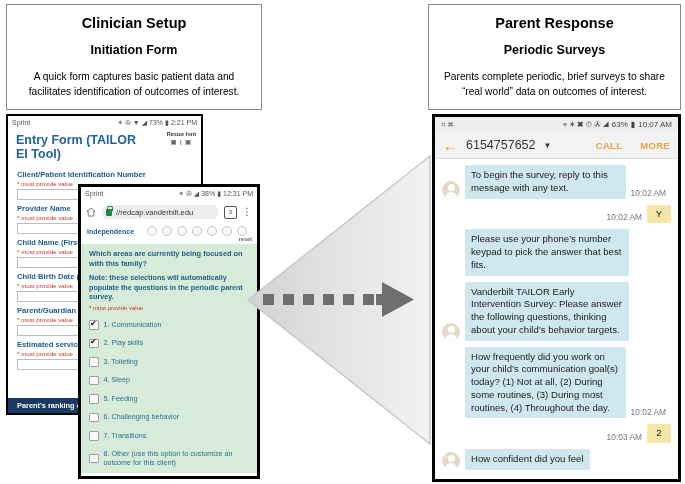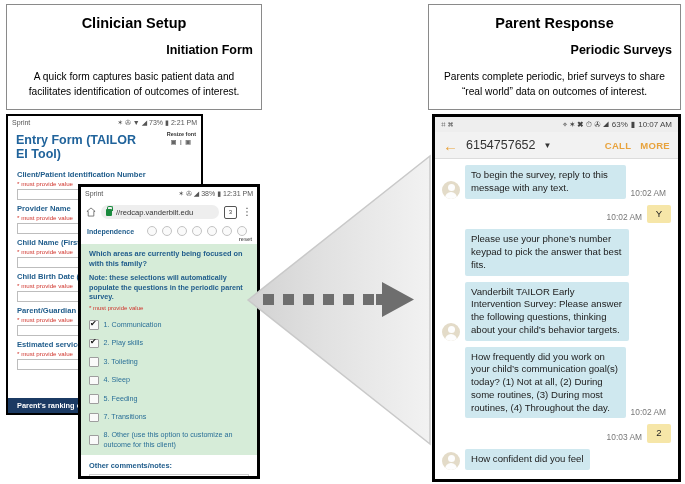--- a/index.html
+++ b/index.html
@@ -3,21 +3,21 @@
 <meta charset="utf-8">
 <style>
   html,body{margin:0;padding:0;background:#ffffff;}
   body{width:685px;height:484px;position:relative;overflow:hidden;
        font-family:"Liberation Sans",sans-serif;color:#000;}
 
   
   .caption-box{position:absolute;border:1px solid #8a8a8a;background:#fff;
                box-sizing:border-box;text-align:center;padding:6px 8px;}
   .cap-title{font-weight:bold;font-size:14.5px;line-height:1.3;margin:3px 0 0;}
-  .cap-sub{font-weight:bold;font-size:12.5px;line-height:1.3;margin:9px 0 12px;text-align:right;}
+  .cap-sub{font-weight:bold;font-size:12.5px;line-height:1.3;margin:9px 0 12px;}
   .cap-body{font-size:10.2px;line-height:1.45;margin:9px 2px 0;}
 
   #caption-left{left:6px;top:4px;width:256px;height:106px;}
   #caption-right{left:428px;top:4px;width:253px;height:106px;}
 
   
   .phone{position:absolute;background:#fff;box-sizing:border-box;overflow:hidden;}
   .phone-thick{border:3px solid #000;}
 
   
@@ -83,21 +83,21 @@
   
   #phone-sms{left:432px;top:114px;width:249px;height:368px;background:#e8e8e8;}
   .sms-status{height:15px;background:#eeeeee;display:flex;align-items:center;
               padding:0 6px;font-size:8px;color:#444;box-sizing:border-box;}
   .sms-status .sb-right{margin-left:auto;display:flex;align-items:center;gap:3px;white-space:nowrap;}
   .sms-header{height:27px;background:#f2f2f2;display:flex;align-items:center;
               padding:0 8px;box-sizing:border-box;gap:8px;border-bottom:1px solid #dcdcdc;}
   .back-arrow{color:#e8a33d;font-size:15px;line-height:1;flex:0 0 auto;}
   .sms-number{font-size:12.5px;color:#333;flex:0 0 auto;}
   .caret-down{font-size:8px;color:#333;flex:0 0 auto;}
-  .sms-actions{margin-left:auto;display:flex;gap:9px;}
+  .sms-actions{margin-left:auto;display:flex;gap:18px;}
   .sms-action{color:#e8a33d;font-size:9.5px;font-weight:bold;letter-spacing:.3px;}
   .thread{background:#ffffff;padding:6px 7px 0;height:326px;box-sizing:border-box;
           overflow:hidden;position:relative;}
   .row{display:flex;align-items:flex-end;margin-bottom:6px;}
   .row.out{justify-content:flex-end;}
   .avatar{width:18px;height:18px;border-radius:50%;background:#e3dbc8;flex:0 0 auto;
           margin-right:5px;position:relative;overflow:hidden;}
   .avatar:before{content:"";position:absolute;left:5.5px;top:3px;width:7px;height:7px;
                  border-radius:50%;background:#fdfdfd;}
   .avatar:after{content:"";position:absolute;left:3px;top:11px;width:12px;height:9px;
@@ -255,20 +255,24 @@
       <span class="cb"></span>
       <span class="opt-label">3. Toileting</span>
     </div>
     <div class="opt">
       <span class="cb"></span>
       <span class="opt-label">4. Sleep</span>
     </div>
     <div class="opt">
       <span class="cb"></span>
       <span class="opt-label">5. Feeding</span>
+    </div>
+    <div class="opt">
+      <span class="cb"></span>
+      <span class="opt-label">6. Challenging behavior</span>
     </div>
     <div class="opt">
       <span class="cb"></span>
       <span class="opt-label">7. Transitions</span>
     </div>
     <div class="opt">
       <span class="cb"></span>
       <span class="opt-label">8. Other (use this option to customize an outcome for this client)</span>
     </div>
   </div>

